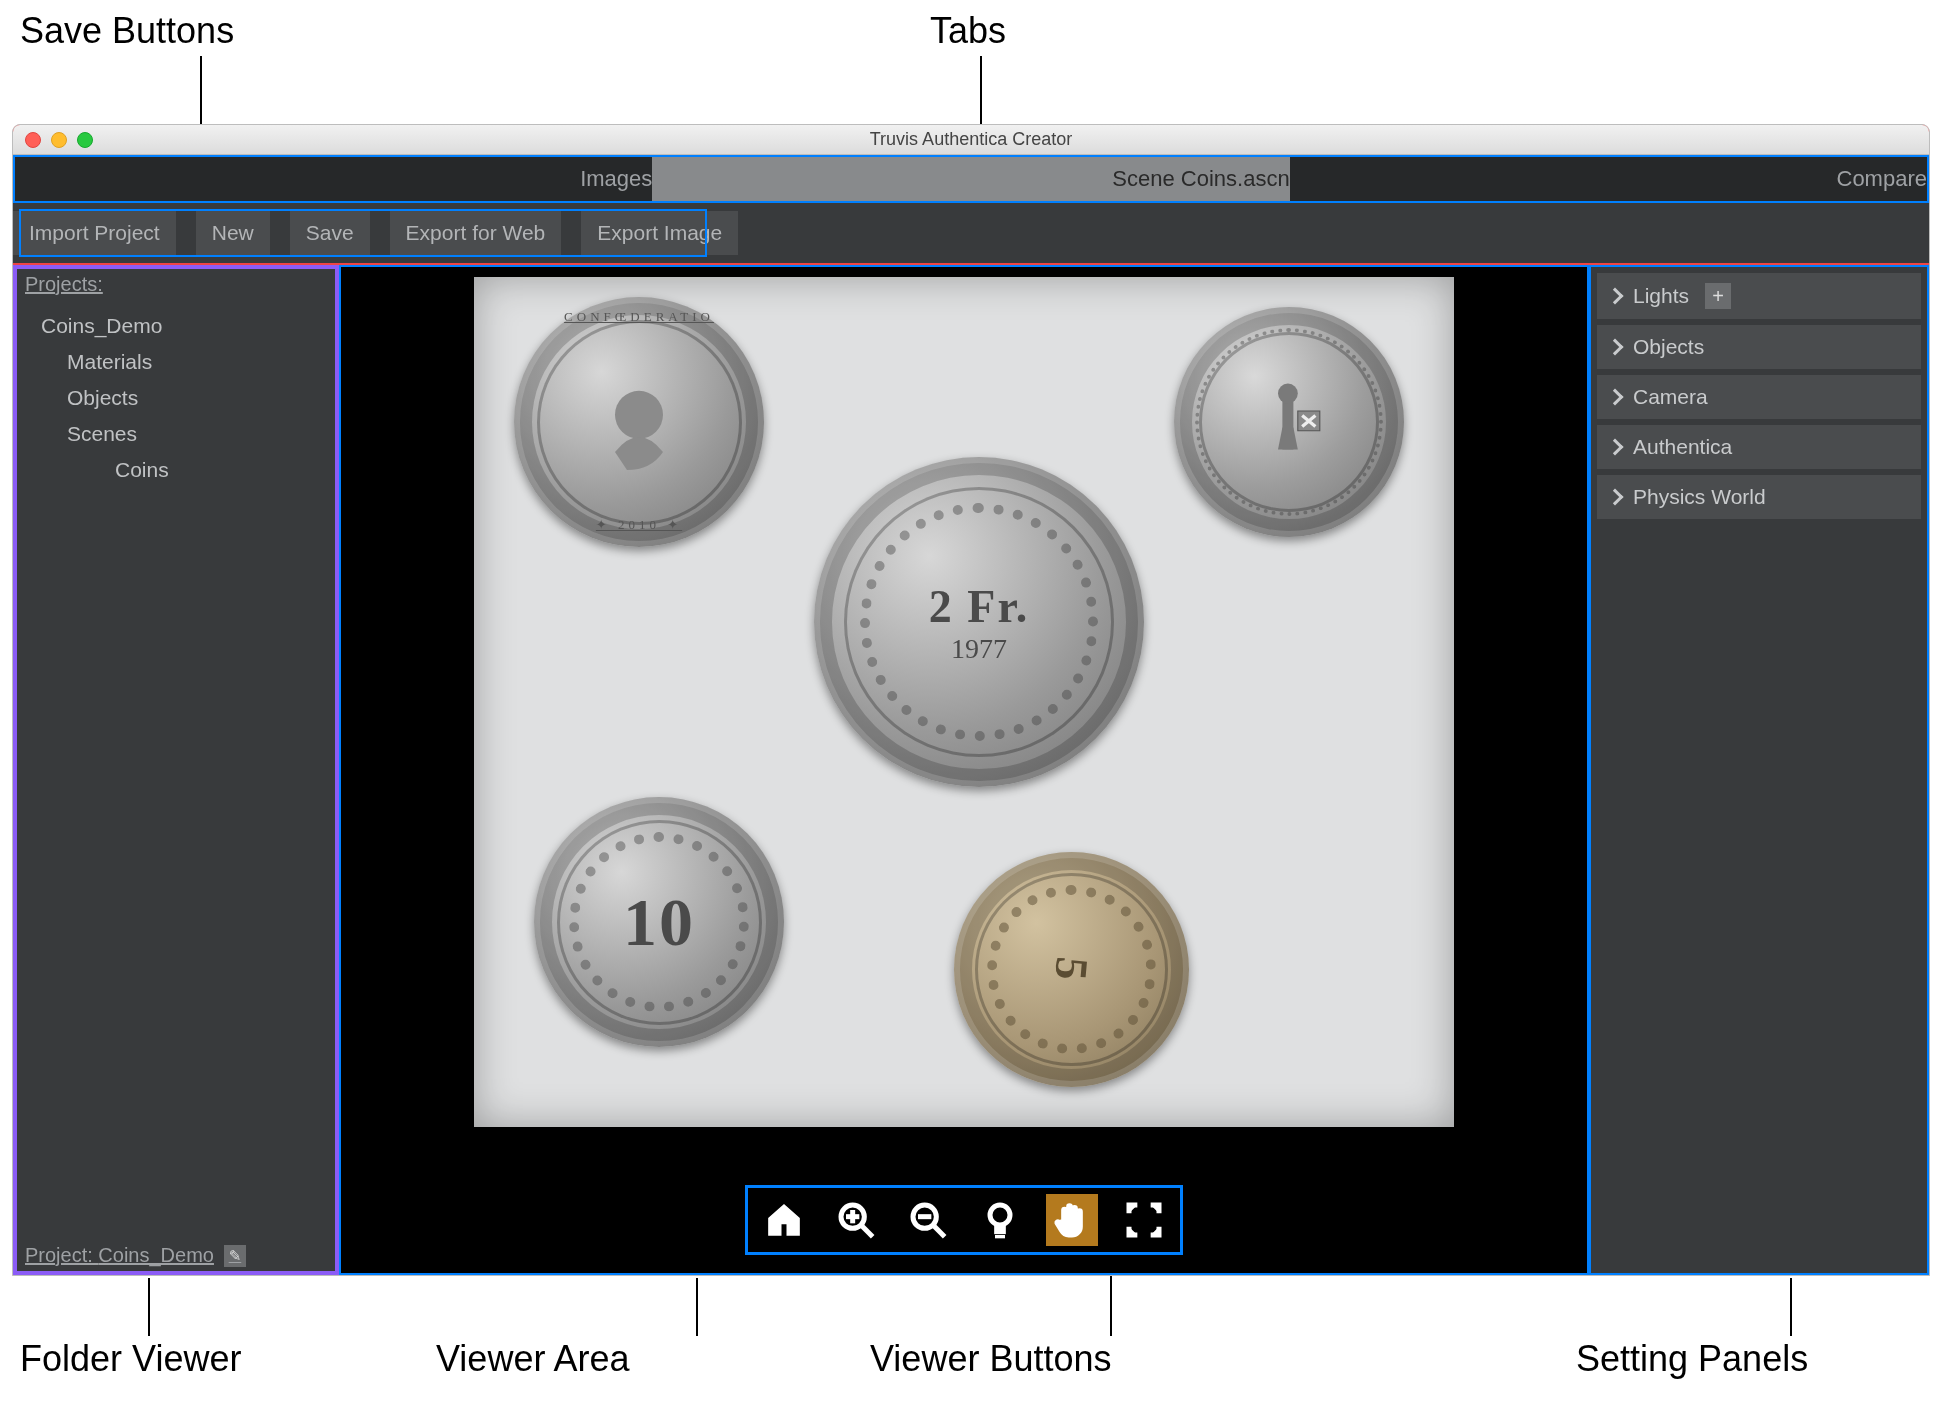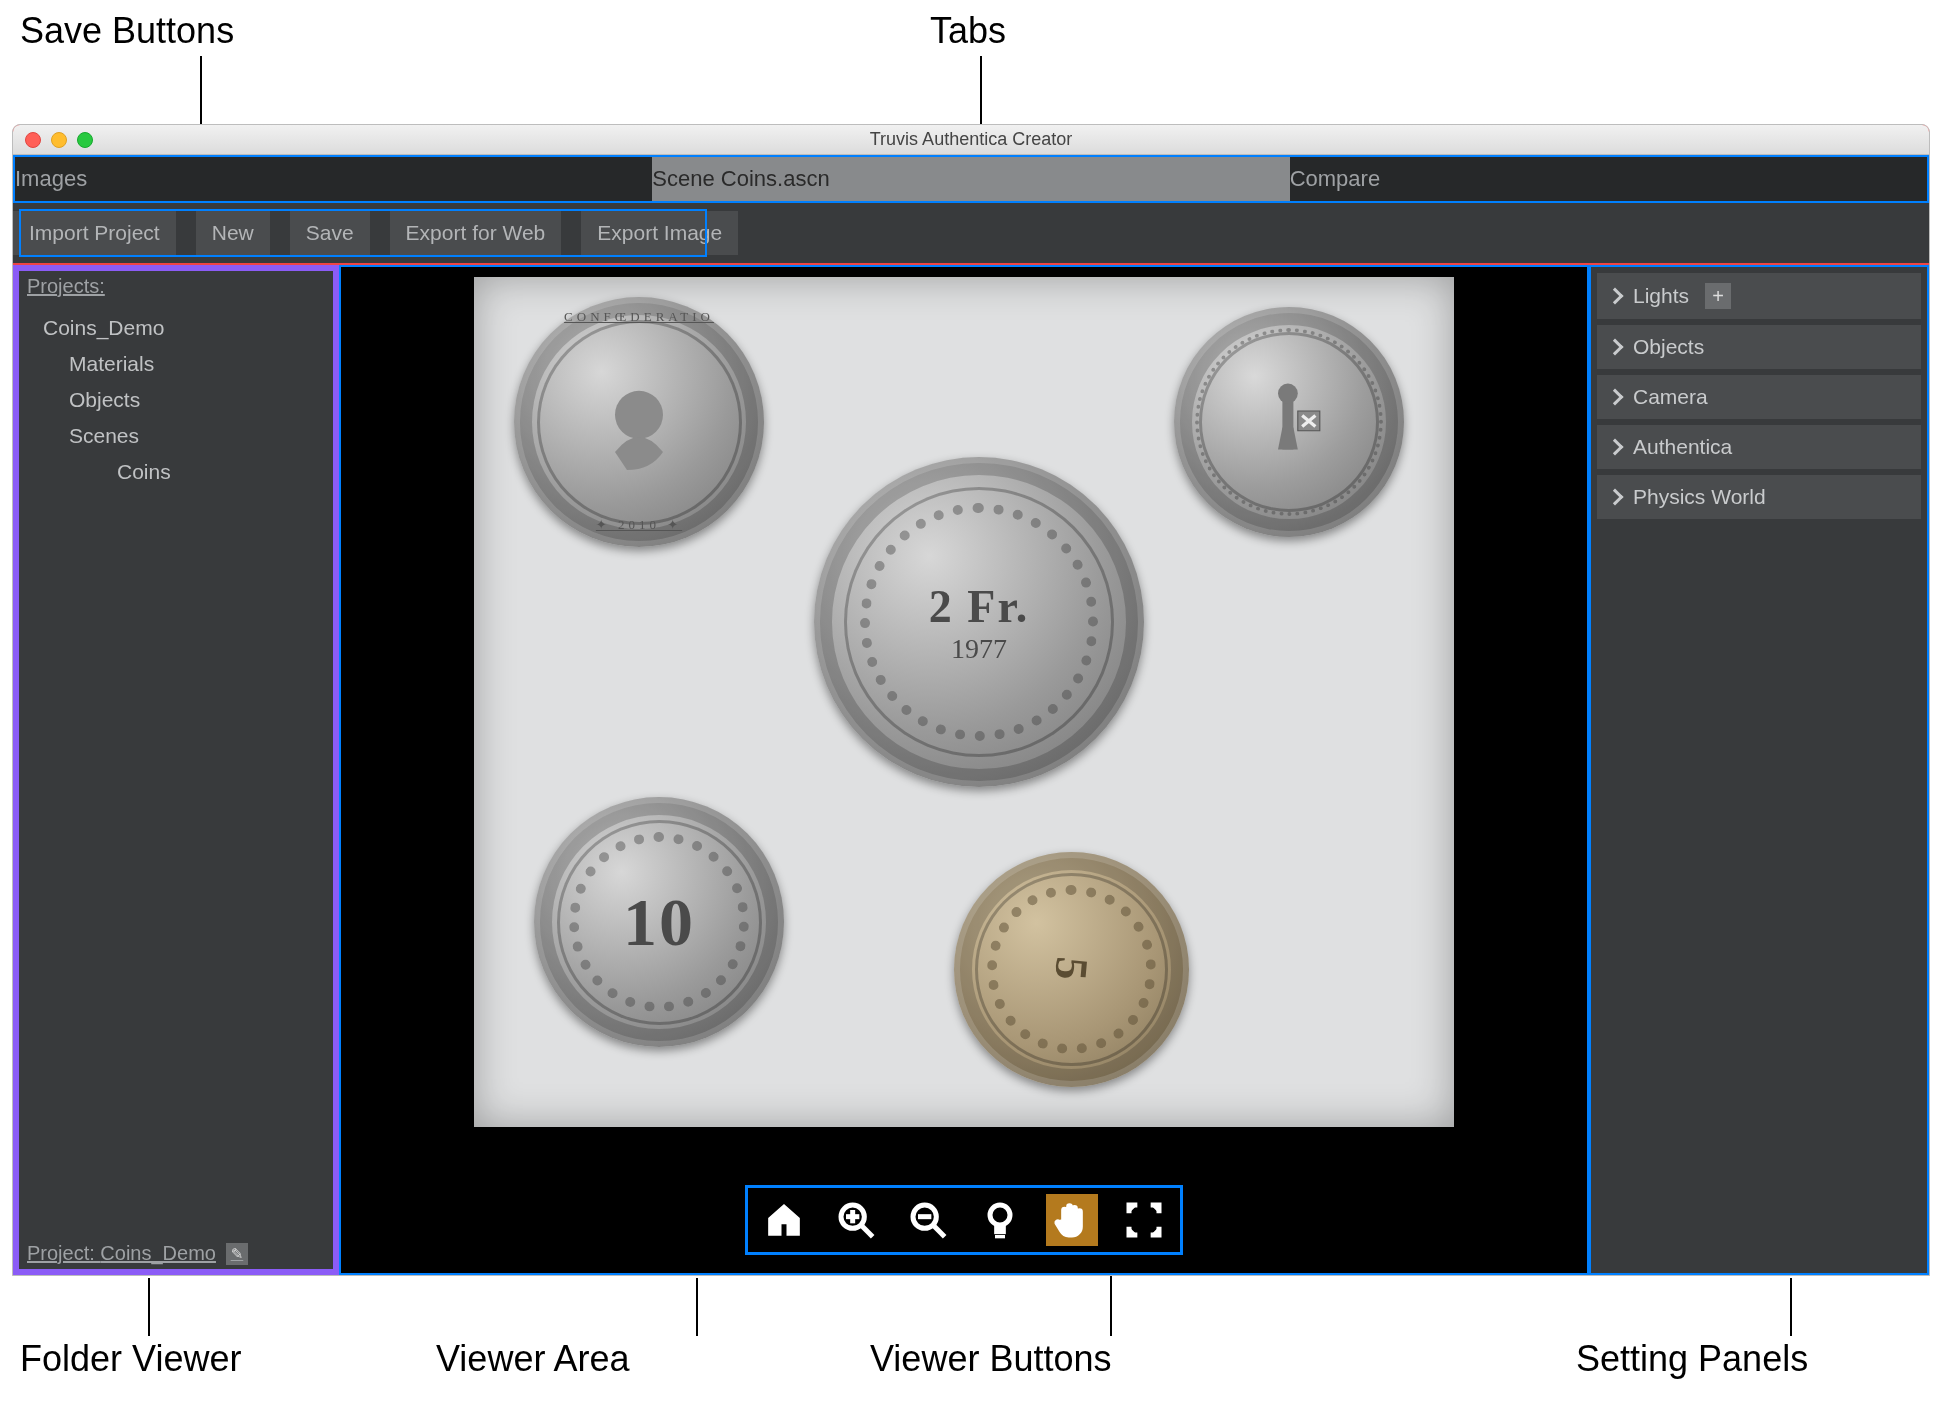--- a/index.html
+++ b/index.html
@@ -15,32 +15,32 @@
   .titlebar { height:30px; background:linear-gradient(#f1f1f1,#dcdcdc); display:flex; align-items:center; position:relative; border-bottom:1px solid #bdbdbd;}
   .traffic { position:absolute; left:12px; top:7px; display:flex; gap:10px;}
   .dot { width:16px; height:16px; border-radius:50%; }
   .dot.red{background:#ff5f57;border:1px solid #e04540;}
   .dot.yellow{background:#ffbd2e;border:1px solid #dfa023;}
   .dot.green{background:#28c940;border:1px solid #17a82e;}
   .wintitle{ margin:0 auto; font-size:18px; color:#444;}
 
   
   .tabrow { height:48px; background:#262829; border:2px solid #0080ff; display:flex; }
-  .tab { flex:1; text-align:left; line-height:44px; font-size:22px; color:#3a3a3a; cursor:pointer;}
+  .tab { flex:1; text-align:right; line-height:44px; font-size:22px; color:#3a3a3a; cursor:pointer;}
   .tab.active { background:#888a8c; color:#2a2a2a;}
   .tab.inactive { color:#9ea1a4;}
 
   
   .toolbar { height:60px; background:#383a3c; display:flex; align-items:center; gap:20px; position:relative;}
   .toolbar-outline{ position:absolute; left:6px; top:6px; height:48px; width:688px; border:2px solid #0080ff; pointer-events:none;}
   .tbtn { background:#4a4c4e; color:#b3b5b7; font-size:21px; padding:10px 16px; border:none; cursor:pointer;}
 
   
   .main { position:absolute; top:140px; left:0; right:0; bottom:0; display:flex; background:#383a3c;}
-  .sidebar-left { width:326px; border:6px solid #8b5cf6; position:relative; display:flex; flex-direction:column;}
+  .sidebar-left { width:326px; border:4px solid #8b5cf6; position:relative; display:flex; flex-direction:column;}
   .viewer { flex:1; border:2px solid #0080ff; background:#000; position:relative; display:flex; align-items:flex-start; justify-content:center;}
   .sidebar-right { width:340px; border:2px solid #0080ff; padding:6px;}
 
   .proj-label{ color:#9ea1a4; font-size:20px; padding:4px 8px; text-decoration:underline;}
   .tree{ padding:8px 14px; color:#c0c2c4; font-size:21px;}
   .tree-item{ padding:6px 0 6px 10px; cursor:pointer;}
   .tree-sub{ padding-left:26px;}
   .tree-sub2{ padding-left:48px;}
   .footer-left{ margin-top:auto; color:#9ea1a4; font-size:20px; padding:4px 8px; display:flex; align-items:center; gap:10px; text-decoration:underline;}
   .pencil{width:22px;height:22px;background:#6a6c6e;display:inline-flex;align-items:center;justify-content:center;color:#ddd;font-size:15px;}

